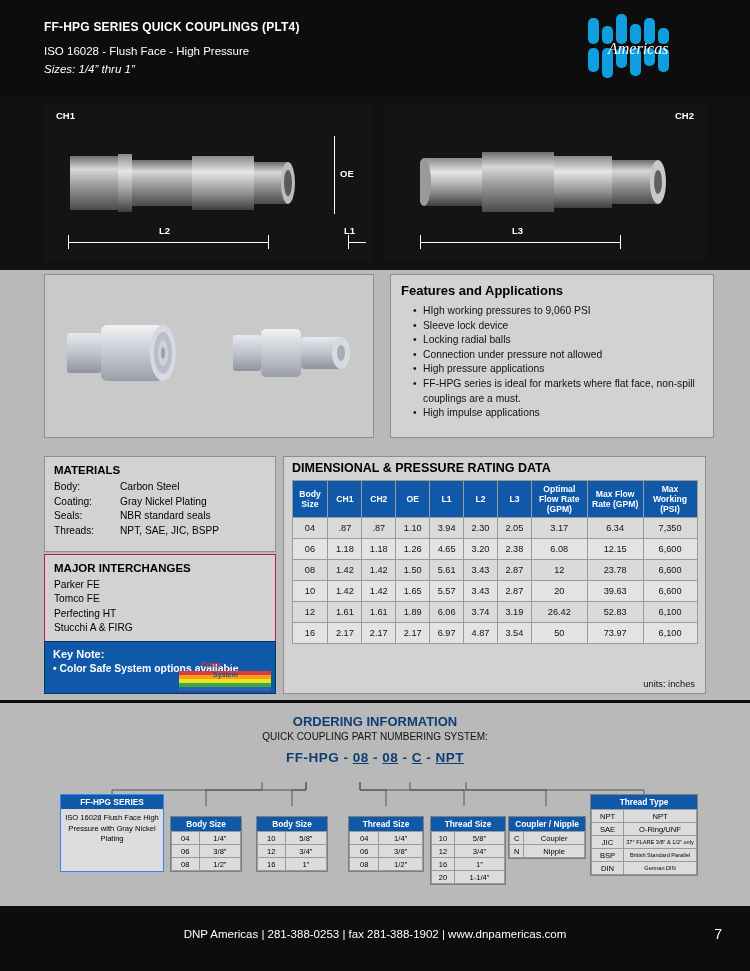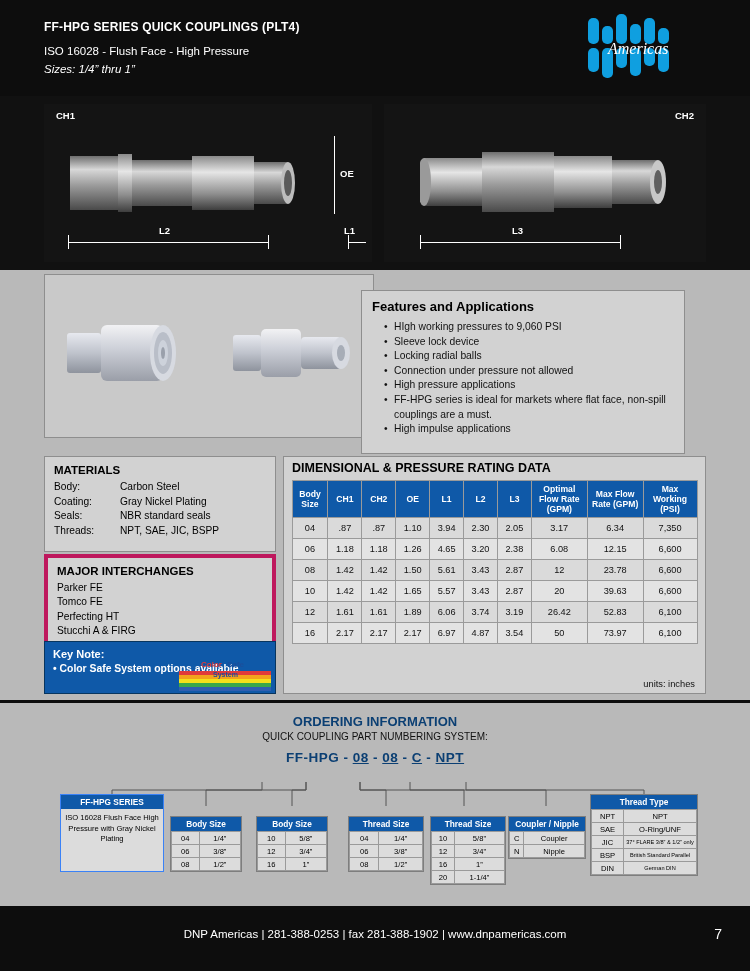--- a/index.html
+++ b/index.html
@@ -38,40 +38,40 @@
   .coupler-a { position:absolute; left:20px; top:28px; width:250px; height:100px; }
   .coupler-b { position:absolute; left:36px; top:30px; width:250px; height:96px; }
 
   
   .midband { position:absolute; left:0; top:270px; width:750px; height:178px; background:#b9b9b9; }
   .render-box {
     position:absolute; left:44px; top:4px; width:330px; height:164px;
     background:#c9c9c9; border:1px solid #8e8e8e;
   }
   .feat-box {
-    position:absolute; left:361px; top:4px; width:324px; height:164px;
-    background:#d2d2d2; border:1px solid #8e8e8e; padding:8px 10px;margin-top:16px;
+    position:absolute; left:390px; top:4px; width:324px; height:164px;
+    background:#d2d2d2; border:1px solid #8e8e8e; padding:8px 10px;
   }
   .feat-box h2 { margin:0 0 6px 0; font-size:13px; font-weight:bold; color:#000; }
   .feat-box ul { margin:0; padding-left:14px; list-style:none; }
   .feat-box li { font-size:10.3px; line-height:14.6px; color:#111; position:relative; padding-left:8px; }
   .feat-box li:before { content:"•"; position:absolute; left:-2px; top:0; }
 
   
   .matbox {
     position:absolute; left:44px; top:456px; width:232px; height:96px;
     background:#d2d2d2; border:1px solid #8e8e8e; padding:7px 9px;
   }
   .matbox h3 { margin:0 0 4px 0; font-size:11.5px; font-weight:bold; }
   .matrow { font-size:10.2px; line-height:14.5px; }
   .matrow .k { display:inline-block; width:66px; }
 
   .interbox {
     position:absolute; left:44px; top:554px; width:232px; height:104px;
-    background:#d2d2d2; border:4px solid #be185d; padding:7px 9px;
+    background:#d2d2d2; border:1px solid #be185d; padding:7px 9px;
   }
   .interbox h3 { margin:0 0 4px 0; font-size:11.5px; font-weight:bold; }
   .intergrid { display:flex;flex-direction:column; }
   .intergrid div { font-size:10.2px; line-height:14.3px; }
   .intergrid .c1 { width:96px; }
 
   .keynote {
     position:absolute; left:44px; top:641px; width:232px; height:53px;
     background:#0f59a8; border:1px solid #07355f; color:#fff; padding:6px 8px;
   }

